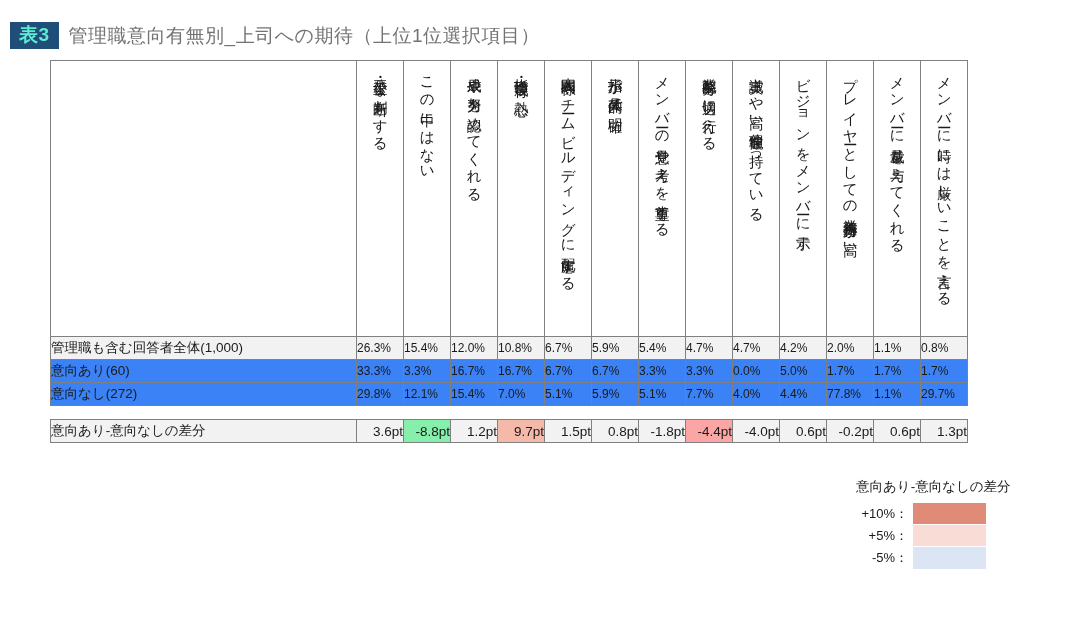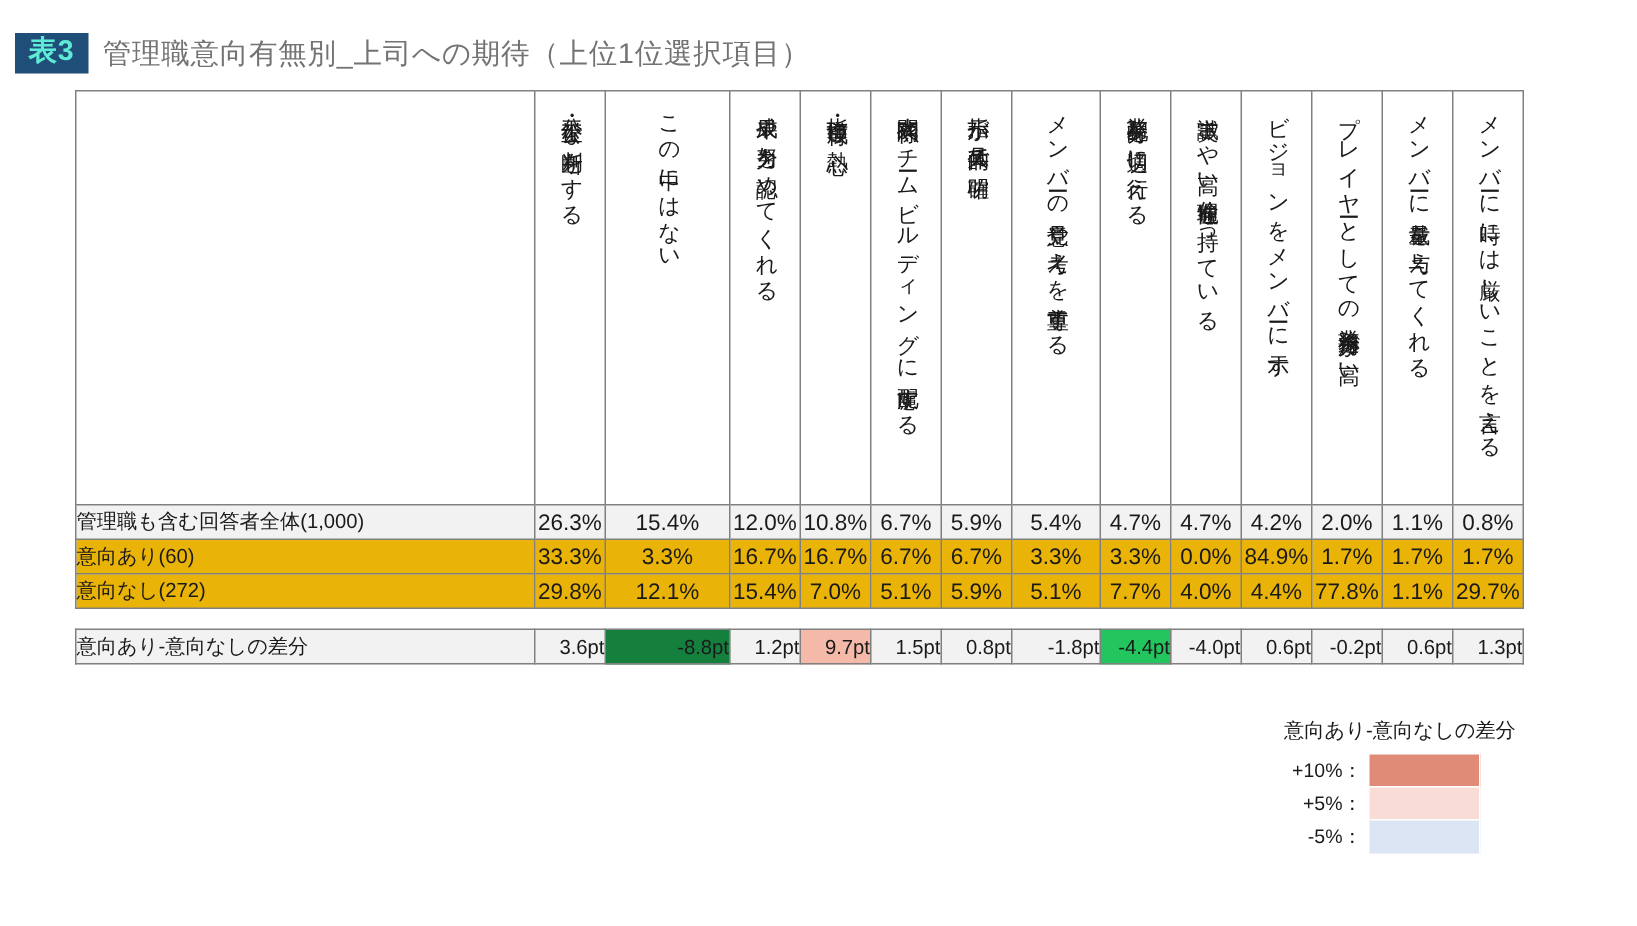--- a/index.html
+++ b/index.html
@@ -42,24 +42,24 @@
     white-space:nowrap;
     color:#1a1a1a;
   }
   th.corner{border:none;width:305px;height:275px;background:transparent;}
 
   td.rowlabel{
     width:305px;height:22px;font-size:13.5px;padding-left:5px;
     white-space:nowrap;background:#f2f2f2;
   }
   td.val{
-    width:46px;height:22px;font-size:15px;text-align:center;
+    width:46px;height:22px;font-size:12px;text-align:left;
     padding-right:4px;background:#f2f2f2;white-space:nowrap;
   }
-  tr.white td{background:#eab308;}
+  tr.white td{background:#3b82f6;}
   tr.spacer td{border:none;height:13px;background:transparent;}
   td.diff-label{
     width:305px;height:22px;font-size:13.5px;padding-left:5px;
     white-space:nowrap;background:#f2f2f2;
   }
   td.diff{
     width:46px;height:22px;font-size:13.5px;text-align:right;
     padding-right:4px;background:#f2f2f2;white-space:nowrap;
   }
 
@@ -146,21 +146,21 @@
         <td class="rowlabel">意向あり(60)</td>
         <td class="val">33.3%</td>
         <td class="val">3.3%</td>
         <td class="val">16.7%</td>
         <td class="val">16.7%</td>
         <td class="val">6.7%</td>
         <td class="val">6.7%</td>
         <td class="val">3.3%</td>
         <td class="val">3.3%</td>
         <td class="val">0.0%</td>
-        <td class="val">84.9%</td>
+        <td class="val">5.0%</td>
         <td class="val">1.7%</td>
         <td class="val">1.7%</td>
         <td class="val">1.7%</td>
       </tr>
       <tr class="white">
         <td class="rowlabel">意向なし(272)</td>
         <td class="val">29.8%</td>
         <td class="val">12.1%</td>
         <td class="val">15.4%</td>
         <td class="val">7.0%</td>
@@ -173,27 +173,27 @@
         <td class="val">77.8%</td>
         <td class="val">1.1%</td>
         <td class="val">29.7%</td>
       </tr>
       <tr class="spacer">
         <td colspan="14"></td>
       </tr>
       <tr>
         <td class="diff-label">意向あり-意向なしの差分</td>
         <td class="diff" style="background: rgb(242, 242, 242); text-align: right;">3.6pt</td>
-        <td class="diff" style="background: #15803d; padding-left: 36px;">-8.8pt</td>
+        <td class="diff" style="background: #86efac;">-8.8pt</td>
         <td class="diff" style="background: rgb(242, 242, 242);">1.2pt</td>
         <td class="diff" style="background: rgb(244, 185, 168); text-align: right;">9.7pt</td>
         <td class="diff" style="background: rgb(242, 242, 242);">1.5pt</td>
         <td class="diff" style="background: rgb(242, 242, 242);">0.8pt</td>
-        <td class="diff" style="background: rgb(242, 242, 242); padding-left: 12px;">-1.8pt</td>
-        <td class="diff" style="background: #22c55e; margin-top: 36px;">-4.4pt</td>
+        <td class="diff" style="background: rgb(242, 242, 242);">-1.8pt</td>
+        <td class="diff" style="background: #fca5a5; margin-top: 36px;">-4.4pt</td>
         <td class="diff" style="background: rgb(242, 242, 242);">-4.0pt</td>
         <td class="diff" style="background: rgb(242, 242, 242);">0.6pt</td>
         <td class="diff" style="background: rgb(242, 242, 242);">-0.2pt</td>
         <td class="diff" style="background: rgb(242, 242, 242);">0.6pt</td>
         <td class="diff" style="background: rgb(242, 242, 242);">1.3pt</td>
       </tr>
     </tbody>
   </table>
 </div>
 

